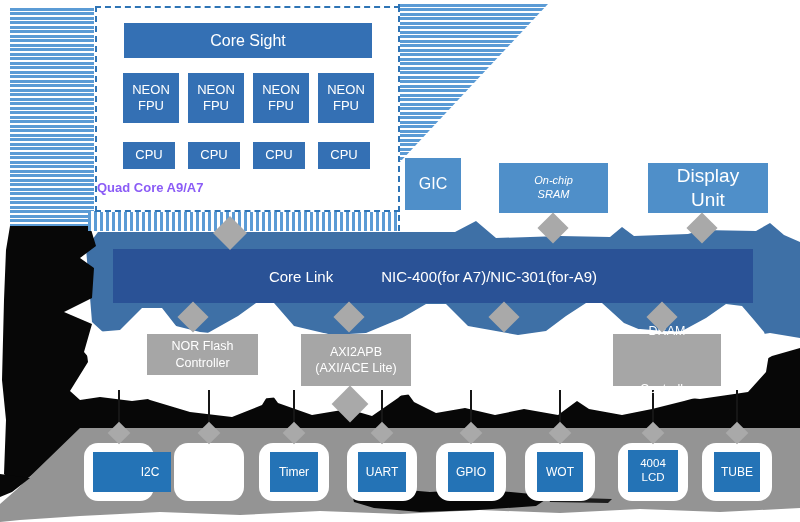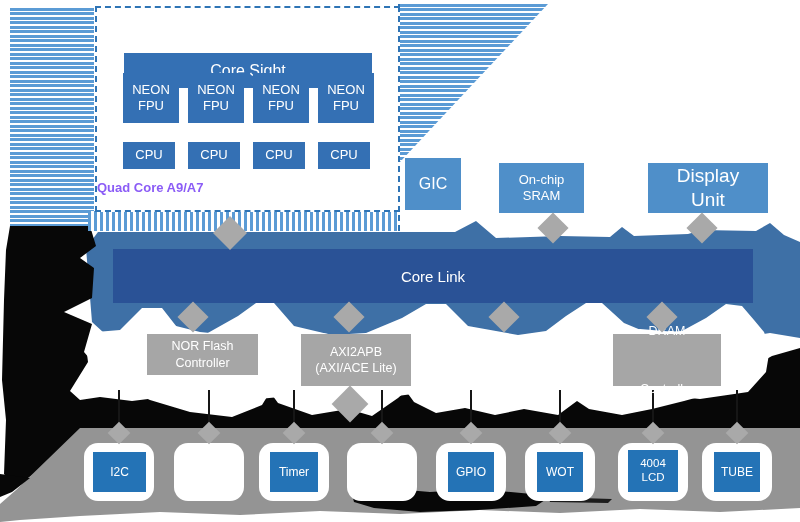--- a/index.html
+++ b/index.html
@@ -15,21 +15,21 @@
   .bluebox{background:#3470b4;color:#ffffff;display:flex;flex-direction:column;
            align-items:center;justify-content:center;text-align:center;line-height:1.25;}
   .lightbox{background:#4f8fc9;color:#ffffff;display:flex;flex-direction:column;
            align-items:center;justify-content:center;text-align:left;line-height:1.25;z-index:4;}
   .periphbox{background:#2473b6;color:#ffffff;display:flex;flex-direction:column;
            align-items:center;justify-content:center;text-align:center;line-height:1.2;
            font-size:12px;z-index:6;}
   .graybox{background:#a6a6a6;color:#ffffff;display:flex;flex-direction:column;
            align-items:center;justify-content:center;text-align:center;line-height:1.3;
            font-size:12.5px;z-index:5;}
-  .coresight{left:27px;top:15px;width:248px;height:35px;font-size:16px;margin-top:30px;}
+  .coresight{left:27px;top:15px;width:248px;height:35px;font-size:16px;}
   .neon{width:56px;height:50px;font-size:13px;top:65px;}
   .cpu{width:52px;height:27px;font-size:13px;top:134px;}
   .caption{left:0;top:172px;width:100%;text-align:left;color:#8b5cf6;
            font-weight:bold;font-size:13px;}
   .diamond{background:#a9a9a9;transform:rotate(45deg);z-index:7;}
   .vline{width:2px;background:#161616;z-index:4;}
   .whiteblob{background:#ffffff;border-radius:14px;z-index:5;}
   #innerbar{left:113px;top:249px;width:640px;height:54px;background:#2a5296;color:#ffffff;
             display:flex;align-items:center;justify-content:center;gap:48px;
             font-size:15px;z-index:4;}
@@ -106,31 +106,32 @@
     </div>
     <div class="abs bluebox cpu" style="left:221px;">
       <span>CPU</span>
     </div>
     <div class="abs caption">Quad Core A9/A7</div>
   </div>
 
   <div class="abs lightbox" style="left:405px;top:158px;width:56px;height:52px;font-size:16px;">
     <span>GIC</span>
   </div>
-  <div class="abs lightbox" style="left:499px;top:163px;width:85px;height:50px;font-size:13px;">
+  <div class="abs lightbox" style="left:499px;top:163px;width:109px;height:50px;font-size:11px;font-style:italic;">
     <span>On-chip</span>
     <span>SRAM</span>
   </div>
   <div class="abs lightbox" style="left:648px;top:163px;width:120px;height:50px;font-size:19px;">
     <span>Display</span>
     <span>Unit</span>
   </div>
 
   <div id="innerbar" class="abs">
     <span>Core Link</span>
+    <span>NIC-400(for A7)/NIC-301(for-A9)</span>
   </div>
 
   <div class="abs diamond" style="left:218px;top:221px;width:24px;height:24px;"></div>
   <div class="abs diamond" style="left:542px;top:217px;width:22px;height:22px;"></div>
   <div class="abs diamond" style="left:691px;top:217px;width:22px;height:22px;"></div>
 
   <div class="abs diamond" style="left:182px;top:306px;width:22px;height:22px;"></div>
   <div class="abs diamond" style="left:338px;top:306px;width:22px;height:22px;"></div>
   <div class="abs diamond" style="left:493px;top:306px;width:22px;height:22px;"></div>
   <div class="abs diamond" style="left:651px;top:306px;width:22px;height:22px;"></div>
@@ -170,25 +171,28 @@
 
   <div class="abs diamond" style="left:111px;top:425px;width:16px;height:16px;"></div>
   <div class="abs diamond" style="left:201px;top:425px;width:16px;height:16px;"></div>
   <div class="abs diamond" style="left:286px;top:425px;width:16px;height:16px;"></div>
   <div class="abs diamond" style="left:374px;top:425px;width:16px;height:16px;"></div>
   <div class="abs diamond" style="left:463px;top:425px;width:16px;height:16px;"></div>
   <div class="abs diamond" style="left:552px;top:425px;width:16px;height:16px;"></div>
   <div class="abs diamond" style="left:645px;top:425px;width:16px;height:16px;"></div>
   <div class="abs diamond" style="left:729px;top:425px;width:16px;height:16px;"></div>
 
-  <div class="abs periphbox" style="left:93px;top:452px;width:53px;height:40px;">
+  <div class="abs periphbox" style="left:93px;top:452px;width:42px;height:40px;padding-left:36px;">
     <span>I2C</span>
   </div>
   <div class="abs periphbox" style="left:270px;top:452px;width:48px;height:40px;">
     <span>Timer</span>
+  </div>
+  <div class="abs periphbox" style="left:358px;top:452px;width:48px;height:40px;">
+    <span>UART</span>
   </div>
   <div class="abs periphbox" style="left:537px;top:452px;width:46px;height:40px;">
     <span>WOT</span>
   </div>
   <div class="abs periphbox" style="left:448px;top:452px;width:46px;height:40px;">
     <span>GPIO</span>
   </div>
   <div class="abs periphbox" style="left:628px;top:450px;width:50px;height:42px;font-size:11.5px;">
     <span>4004</span>
     <span>LCD</span>

